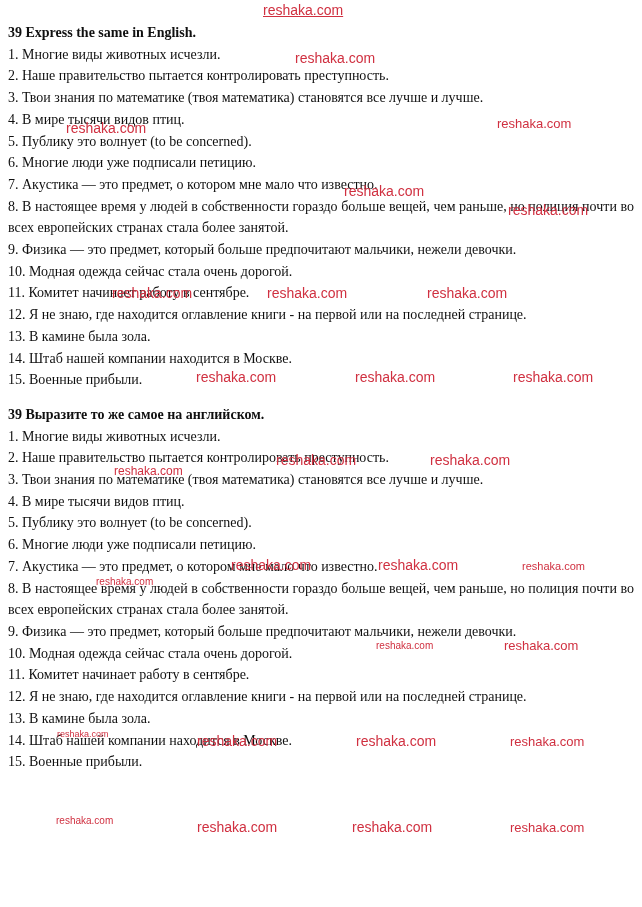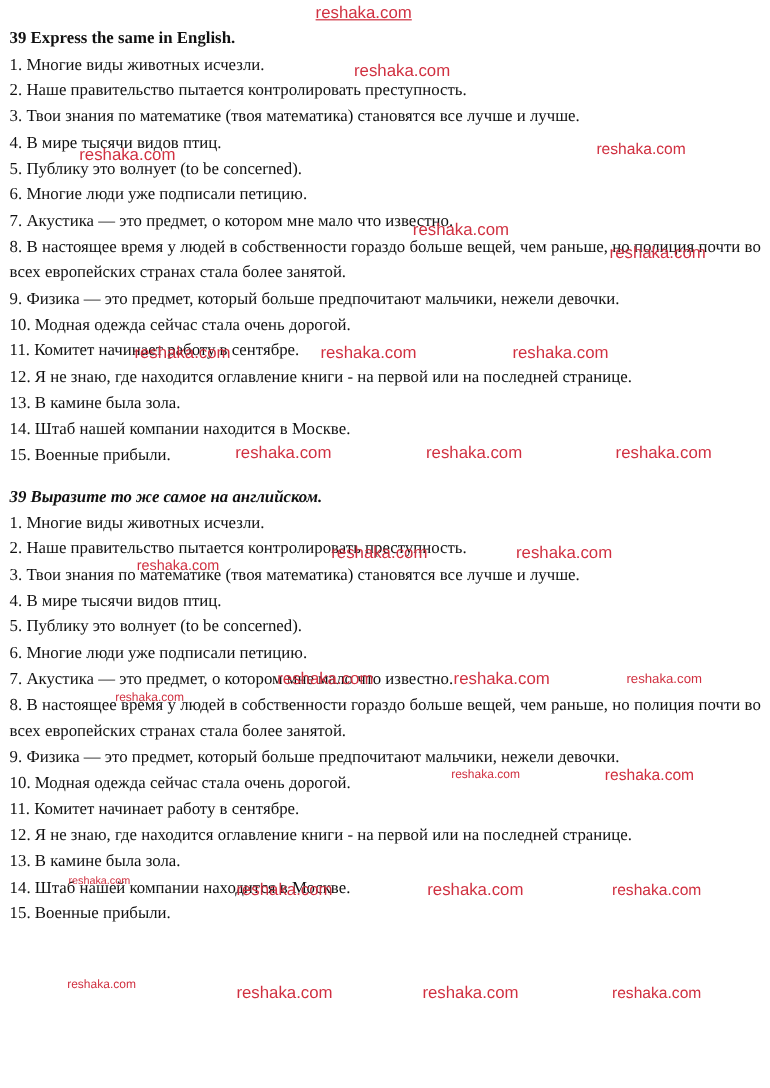--- a/index.html
+++ b/index.html
@@ -18,21 +18,21 @@
     font-size: 14px;
     line-height: 21.7px;
     color: #101010;
     text-align: justify;
   }
   .heading {
     font-weight: bold;
     margin: 0;
     text-align: left;
   }
-  .sec2-heading { margin-top: 13px; font-style: italic; }
+  .sec2-heading { margin-top: 13px; }
   p.item { margin: 0; }
   .wm-layer {
     position: absolute;
     left: 0; top: 0; right: 0; bottom: 0;
     pointer-events: none;
   }
   .wm {
     position: absolute;
     font-family: "Liberation Sans", sans-serif;
     white-space: nowrap;

